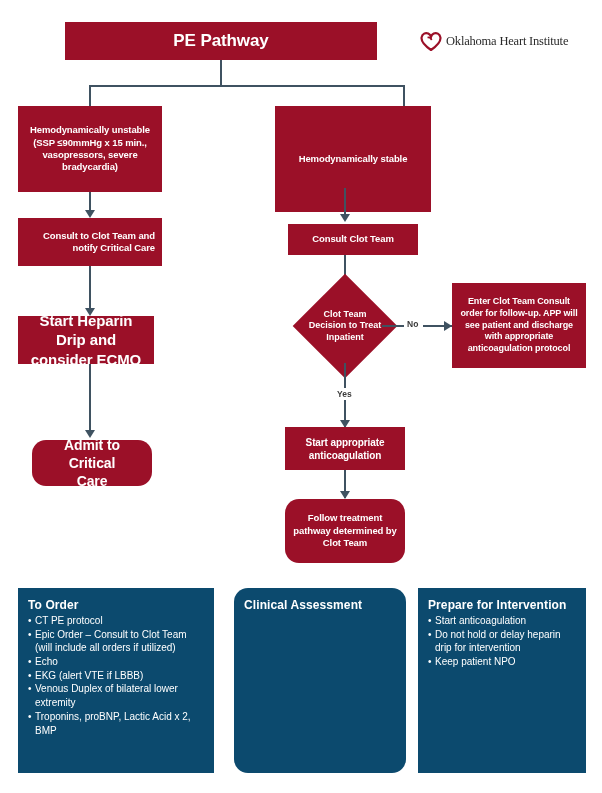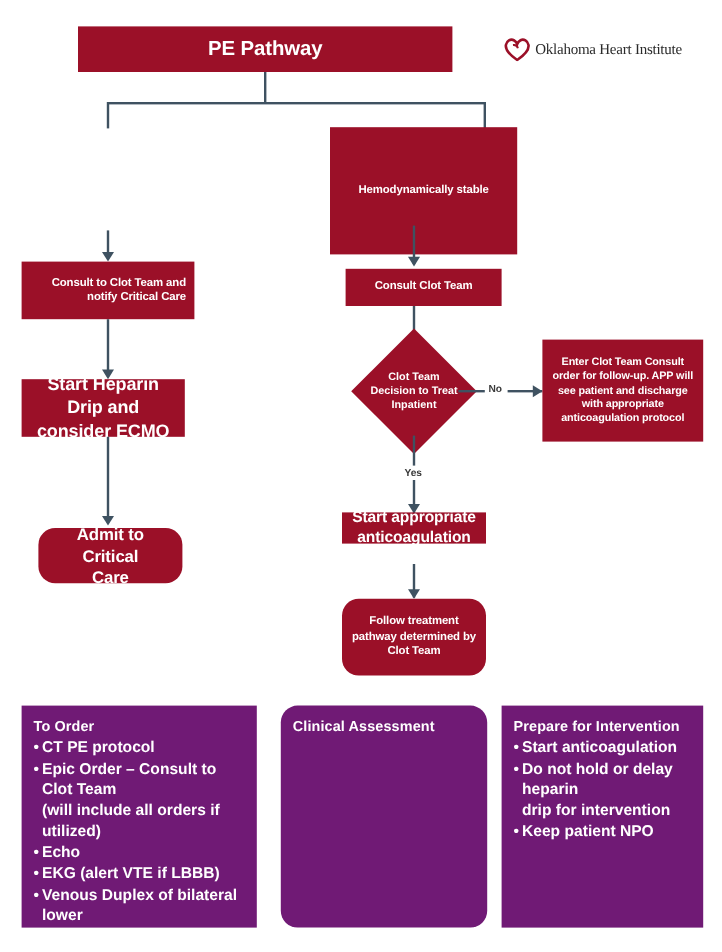--- a/index.html
+++ b/index.html
@@ -31,25 +31,25 @@
   #title-box{left:65px;top:22px;width:312px;height:38px;font-size:17px;}
 
   
   #logo{position:absolute;left:420px;top:28px;width:172px;height:26px;display:flex;
         align-items:center;gap:4px;}
   #logo .mark{width:22px;height:20px;flex:0 0 auto;}
   #logo .logo-text{font-family:"Liberation Serif",serif;font-size:12.5px;color:#2a2a2a;
         white-space:nowrap;letter-spacing:-0.2px;}
 
   
-  .panel{position:absolute;background:#701a75;color:#fff;box-sizing:border-box;
+  .panel{position:absolute;background:#0c4a6e;color:#fff;box-sizing:border-box;
          padding:10px 9px 8px 10px;}
   .panel h3{margin:0 0 2px 0;font-size:12px;font-weight:bold;letter-spacing:0.1px;}
   .panel ul{margin:0;padding:0;list-style:none;}
-  .panel li{font-size:13px;font-weight:bold;line-height:1.32;margin-bottom:0.5px;
+  .panel li{font-size:10px;font-weight:normal;line-height:1.32;margin-bottom:0.5px;
             padding-left:7px;position:relative;}
   .panel li:before{content:"\2022";position:absolute;left:0;top:0;}
   .panel li.cont{padding-left:7px;}
   .panel li.cont:before{content:"";}
 </style>
 </head>
 <body>
 
 <div id="page">
 
@@ -64,20 +64,21 @@
       </svg>
     </span>
     <span class="logo-text">Oklahoma Heart Institute</span>
   </div>
 
   <div class="line vline" style="left:220px;top:60px;width:2px;height:26px;"></div>
   <div class="line hline" style="left:90px;top:85px;width:315px;height:2px;"></div>
   <div class="line vline" style="left:89px;top:85px;width:2px;height:22px;"></div>
   <div class="line vline" style="left:403px;top:85px;width:2px;height:22px;"></div>
 
+  <div class="node" style="left:18px;top:106px;width:144px;height:86px;font-size:9.5px;padding:4px 6px;">Hemodynamically unstable (SSP ≤90mmHg x 15 min., vasopressors, severe bradycardia)</div>
 
   <div class="line vline" style="left:89px;top:192px;width:2px;height:24px;"></div>
   <div class="arrow" style="left:85px;top:210px;"></div>
 
   <div class="node" style="left:18px;top:218px;width:144px;height:48px;font-size:9.5px;padding:4px 7px;text-align:right;">Consult to Clot Team and notify Critical Care</div>
 
   <div class="line vline" style="left:89px;top:266px;width:2px;height:48px;"></div>
   <div class="arrow" style="left:85px;top:308px;"></div>
 
   <div class="node" style="left:18px;top:316px;width:136px;height:48px;font-size:15px;padding:4px 7px;">Start Heparin Drip and consider ECMO</div>
@@ -108,21 +109,21 @@
   <div style="position:absolute;left:404px;top:319px;width:19px;height:13px;background:#fff;"></div>
   <div class="edge-label" style="left:407px;top:319px;">No</div>
 
   <div class="node" style="left:452px;top:283px;width:134px;height:85px;font-size:9px;padding:4px 6px;">Enter Clot Team Consult order for follow-up. APP will see patient and discharge with appropriate anticoagulation protocol</div>
 
   <div class="line vline" style="left:344px;top:363px;width:2px;height:65px;"></div>
   <div style="position:absolute;left:337px;top:388px;width:17px;height:12px;background:#fff;"></div>
   <div class="edge-label" style="left:337px;top:389px;">Yes</div>
   <div class="arrow" style="left:340px;top:420px;"></div>
 
-  <div class="node" style="left:285px;top:427px;width:120px;height:26px;font-size:13px;padding:3px 6px;">Start appropriate anticoagulation</div>
+  <div class="node" style="left:285px;top:427px;width:120px;height:43px;font-size:10px;padding:3px 6px;">Start appropriate anticoagulation</div>
 
   <div class="line vline" style="left:344px;top:470px;width:2px;height:28px;"></div>
   <div class="arrow" style="left:340px;top:491px;"></div>
 
   <div class="node rounded" style="left:285px;top:499px;width:120px;height:64px;font-size:9.5px;padding:4px 6px;">Follow treatment pathway determined by Clot Team</div>
 
   <div class="panel" style="left:18px;top:588px;width:196px;height:185px;">
     <h3>To Order</h3>
     <ul>
       <li>CT PE protocol</li>

